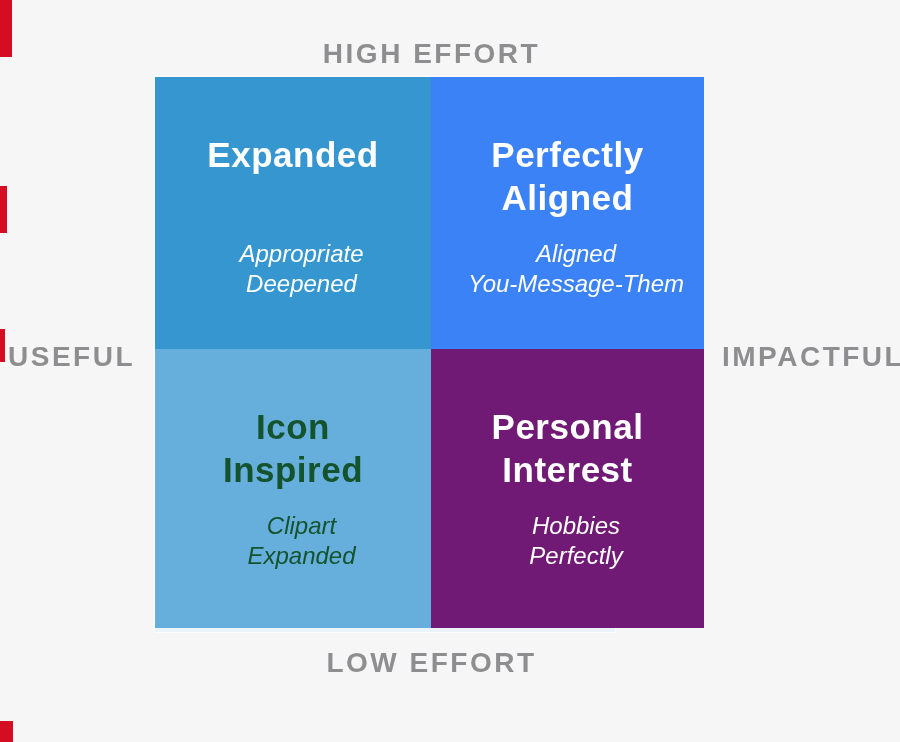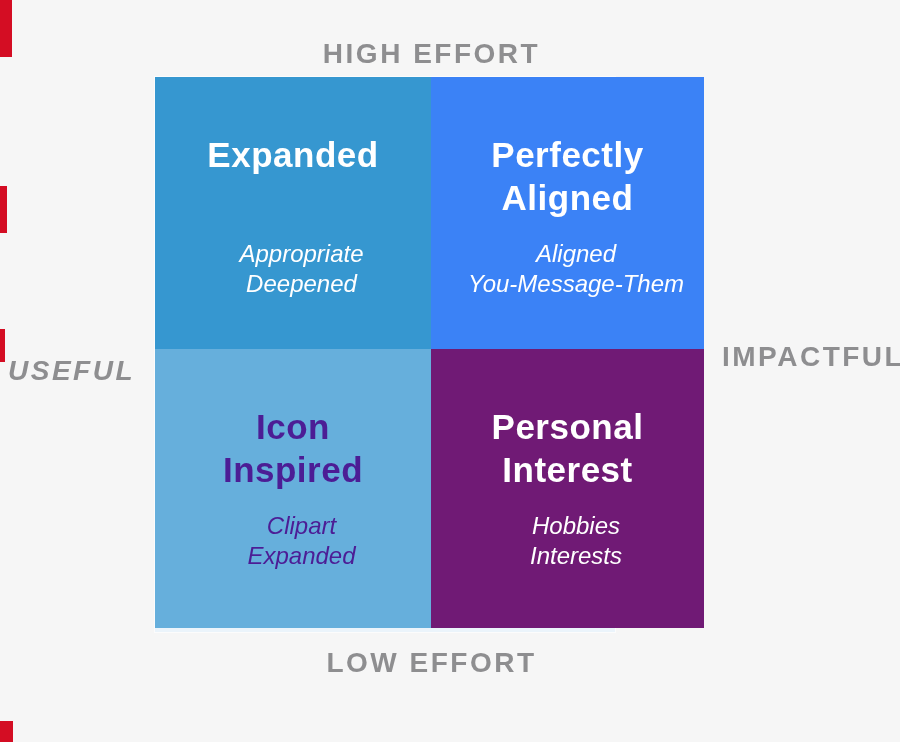--- a/index.html
+++ b/index.html
@@ -45,21 +45,21 @@
     white-space: pre-line;
   }
   .axis-label {
     position: absolute;
     font-size: 28px;
     font-weight: bold;
     letter-spacing: 2.5px;
   }
   .axis-top    { left: 155px; width: 553px; top: 38px;  text-align: center; }
   .axis-bottom { left: 155px; width: 553px; top: 647px; text-align: center; }
-  .axis-left   { left: 0;     width: 135px; top: 355px; text-align: right; font-style: italic; }
+  .axis-left   { left: 0;     width: 135px; top: 341px; text-align: right; }
   .axis-right  { left: 722px; width: 170px; top: 341px; text-align: left; }
   .edge-mark { position: absolute; }
 </style>
 </head>
 <body>
 
 <div class="canvas" style="background: rgb(246, 246, 246);">
 
   <div class="axis-label axis-top" style="color: rgb(142, 142, 144);">HIGH EFFORT</div>
 
@@ -77,32 +77,32 @@
 Deepened</div>
     </div>
 
     <div class="quadrant" style="background: #3b82f6; color: rgb(255, 255, 255);">
       <div class="q-title">Perfectly
 Aligned</div>
       <div class="q-subtitle">Aligned
 You-Message-Them</div>
     </div>
 
-    <div class="quadrant" style="background: rgb(102, 175, 220); color: #4c1d95; text-decoration: underline;">
+    <div class="quadrant" style="background: rgb(102, 175, 220); color: #14532d; text-decoration: underline;">
       <div class="q-title">Icon
 Inspired</div>
       <div class="q-subtitle">Clipart
 Expanded</div>
     </div>
 
     <div class="quadrant" style="background: #701a75; color: rgb(255, 255, 255);">
       <div class="q-title">Personal
 Interest</div>
       <div class="q-subtitle">Hobbies
-Interests</div>
+Perfectly</div>
     </div>
 
   </div>
 
 <div class="edge-mark" style="left: 0px; top: 0px; width: 12px; height: 57px; background: rgb(212, 13, 35);"></div>
     <div class="edge-mark" style="left: 0px; top: 186px; width: 7px; height: 47px; background: rgb(212, 13, 35);"></div>
     <div class="edge-mark" style="left: 0px; top: 329px; width: 5px; height: 33px; background: rgb(212, 13, 35);"></div>
     <div class="edge-mark" style="left: 0px; top: 721px; width: 13px; height: 21px; background: rgb(212, 13, 35);"></div>
   </div>
 

